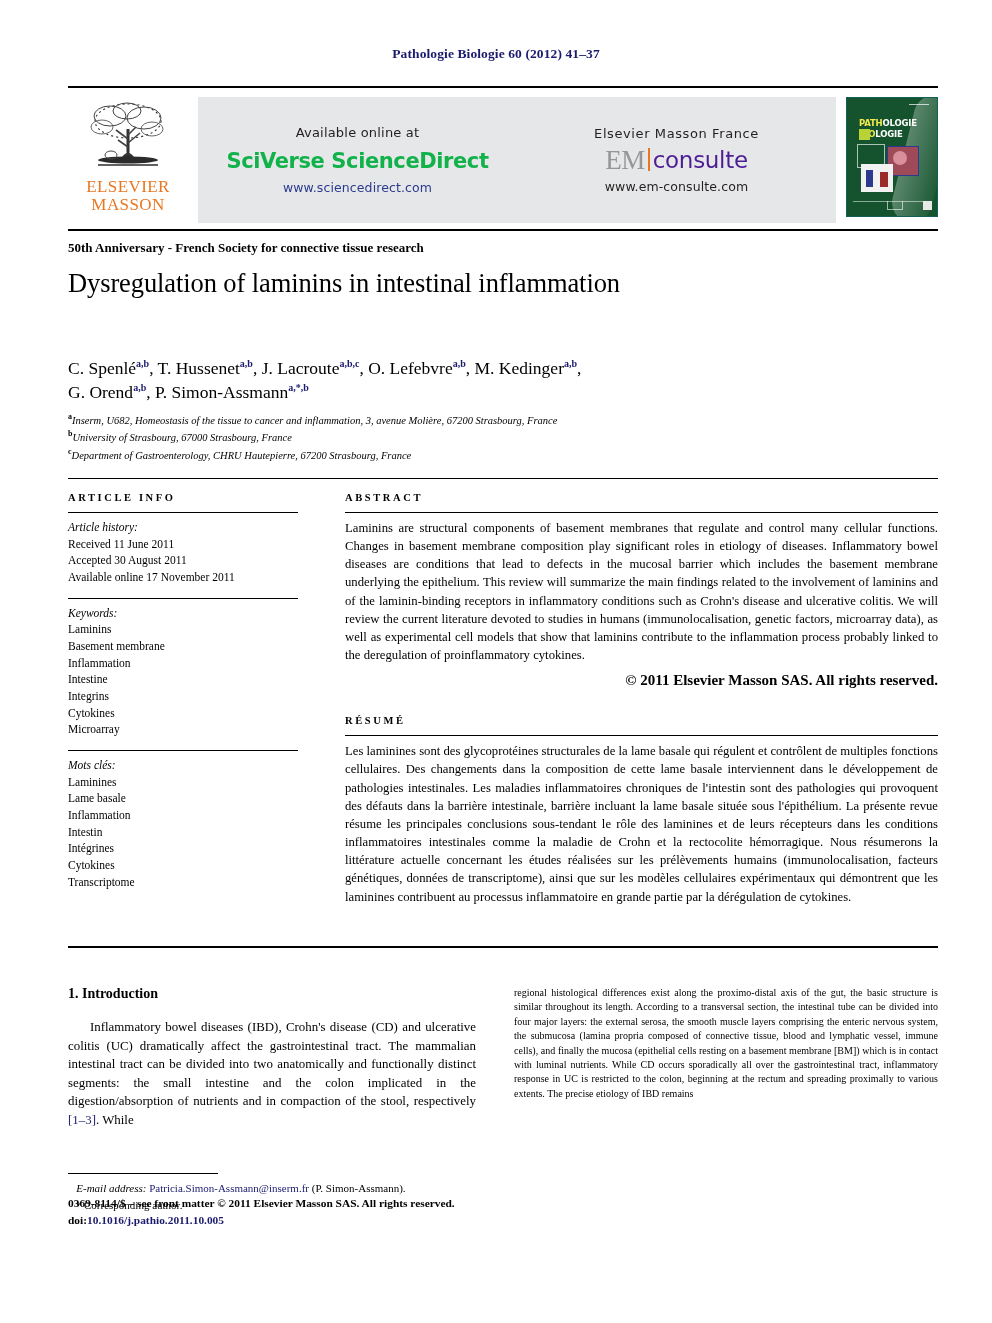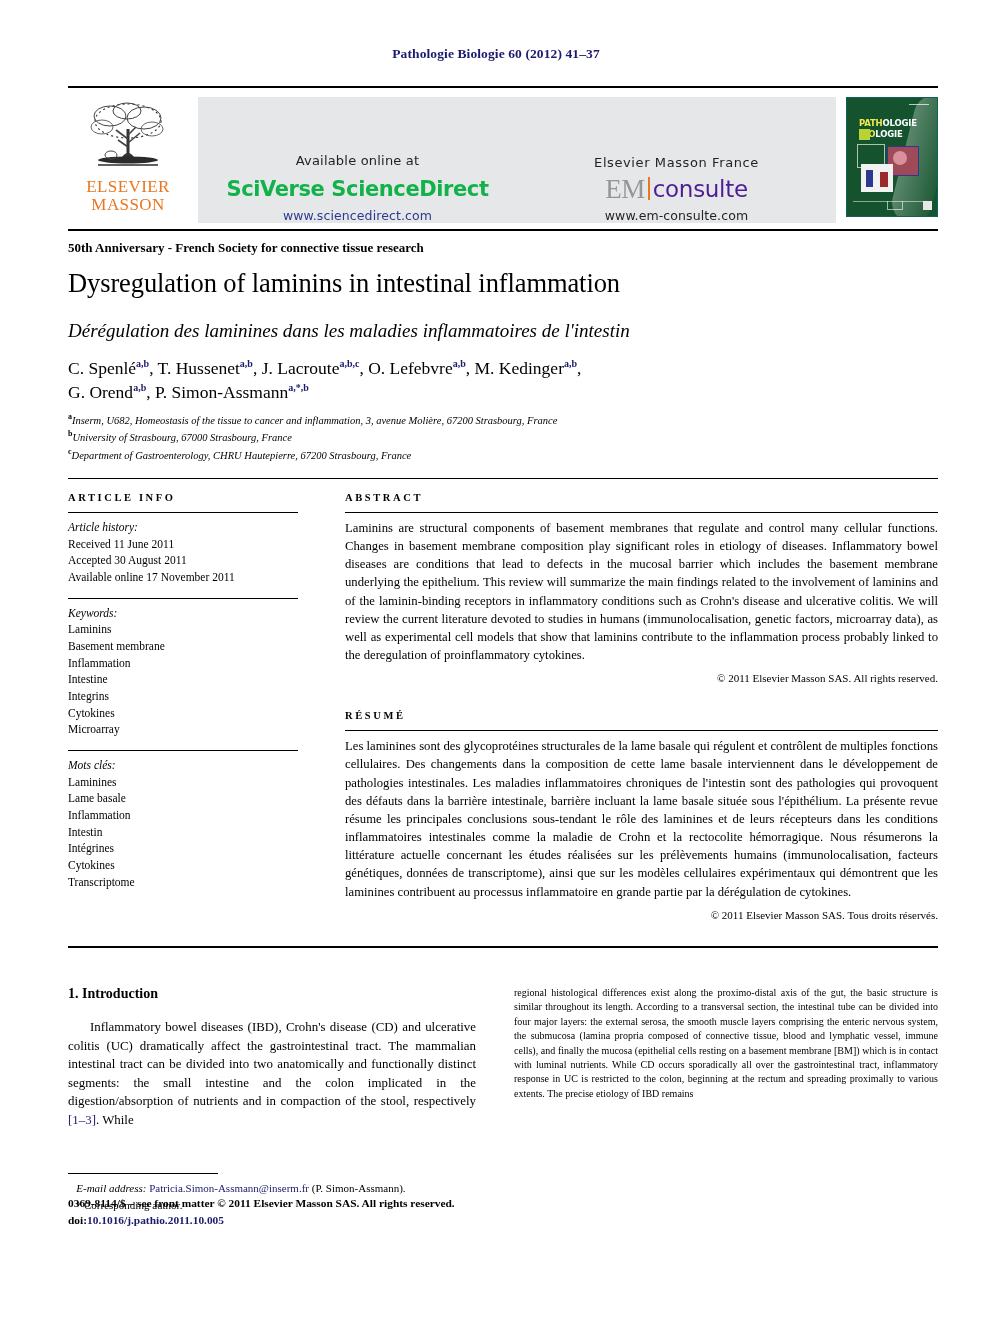--- a/index.html
+++ b/index.html
@@ -66,21 +66,21 @@
     text-align: center;
     margin-top: 1px;
   }
 
   .banner {
     flex: 1 1 auto;
     background: #e6e7e8;
     margin-left: 10px;
     margin-right: 10px;
     display: flex;
-    align-items: flex-end;
+    align-items: center;
   }
   .banner-half {
     flex: 1 1 50%;
     text-align: center;
     font-family: "DejaVu Sans", sans-serif;
   }
   .avail-line {
     font-size: 13px;
     color: #231f20;
     margin-bottom: 9px;
@@ -288,23 +288,23 @@
   .ital-label { font-style: italic; font-weight: normal; }
   .info-list div { line-height: 1.45; }
   .kw-list div { line-height: 1.45; }
   .abs-p {
     text-align: justify;
     line-height: 1.43;
     margin: 0;
   }
   .copy-line {
     text-align: right;
-    font-weight: normal;
+    font-weight: bold;
     margin-top: 8px;
-    font-size: 11px;
+    font-size: 15px;
   }
   .resume-block { margin-top: 26px; }
 
   .rule-abs-bot {
     position: absolute;
     top: 946px; left: 68px; width: 870px;
     border-top: 2px solid #000;
   }
 
   
@@ -425,21 +425,20 @@
       <div class="cover-flaskr"></div>
       <div class="cover-bottom-line"></div>
       <div class="cover-chev"></div>
       <div class="cover-badge"></div>
     </div>
   </div>
 
   <div class="rule-title"></div>
   <div class="sec-anniv">50th Anniversary - French Society for connective tissue research</div>
   <div class="title-en">Dysregulation of laminins in intestinal inflammation</div>
-  <div class="title-fr">Dérégulation des laminines dans les maladies inflammatoires de l'intestin</div>
 
   <div class="authors">
     <span><span>C. Spenlé</span><sup>a,b</sup></span><span>, </span><span><span>T. Hussenet</span><sup>a,b</sup></span><span>, </span><span><span>J. Lacroute</span><sup>a,b,c</sup></span><span>, </span><span><span>O. Lefebvre</span><sup>a,b</sup></span><span>, </span><span><span>M. Kedinger</span><sup>a,b</sup></span><span>, </span><br><span><span>G. Orend</span><sup>a,b</sup></span><span>, </span><span><span>P. Simon-Assmann</span><sup>a,*,b</sup></span>
   </div>
 
   <div class="affils">
     <div><sup>a</sup><span>Inserm, U682, Homeostasis of the tissue to cancer and inflammation, 3, avenue Molière, 67200 Strasbourg, France</span></div>
     <div><sup>b</sup><span>University of Strasbourg, 67000 Strasbourg, France</span></div>
     <div><sup>c</sup><span>Department of Gastroenterology, CHRU Hautepierre, 67200 Strasbourg, France</span></div>
   </div>
@@ -482,21 +481,20 @@
   <div class="col-abs">
     <div class="sec-head">Abstract</div>
     <div class="hr-thin"></div>
     <p class="abs-p">Laminins are structural components of basement membranes that regulate and control many cellular functions. Changes in basement membrane composition play significant roles in etiology of diseases. Inflammatory bowel diseases are conditions that lead to defects in the mucosal barrier which includes the basement membrane underlying the epithelium. This review will summarize the main findings related to the involvement of laminins and of the laminin-binding receptors in inflammatory conditions such as Crohn's disease and ulcerative colitis. We will review the current literature devoted to studies in humans (immunolocalisation, genetic factors, microarray data), as well as experimental cell models that show that laminins contribute to the inflammation process probably linked to the deregulation of proinflammatory cytokines.</p>
     <div class="copy-line">© 2011 Elsevier Masson SAS. All rights reserved.</div>
 
     <div class="resume-block">
       <div class="sec-head">Résumé</div>
       <div class="hr-thin"></div>
       <p class="abs-p">Les laminines sont des glycoprotéines structurales de la lame basale qui régulent et contrôlent de multiples fonctions cellulaires. Des changements dans la composition de cette lame basale interviennent dans le développement de pathologies intestinales. Les maladies inflammatoires chroniques de l'intestin sont des pathologies qui provoquent des défauts dans la barrière intestinale, barrière incluant la lame basale située sous l'épithélium. La présente revue résume les principales conclusions sous-tendant le rôle des laminines et de leurs récepteurs dans les conditions inflammatoires intestinales comme la maladie de Crohn et la rectocolite hémorragique. Nous résumerons la littérature actuelle concernant les études réalisées sur les prélèvements humains (immunolocalisation, facteurs génétiques, données de transcriptome), ainsi que sur les modèles cellulaires expérimentaux qui démontrent que les laminines contribuent au processus inflammatoire en grande partie par la dérégulation de cytokines.</p>
-      <div class="copy-line">© 2011 Elsevier Masson SAS. Tous droits réservés.</div>
     </div>
   </div>
 
   <div class="rule-abs-bot"></div>
 
   <div class="body-left">
     <div class="h2">1. Introduction</div>
     <p class="body-p"><span>Inflammatory bowel diseases (IBD), Crohn's disease (CD) and ulcerative colitis (UC) dramatically affect the gastrointestinal tract. The mammalian intestinal tract can be divided into two anatomically and functionally distinct segments: the small intestine and the colon implicated in the digestion/absorption of nutrients and in compaction of the stool, respectively </span><span class="ref">[1–3]</span><span>. While</span></p>
   </div>
 

